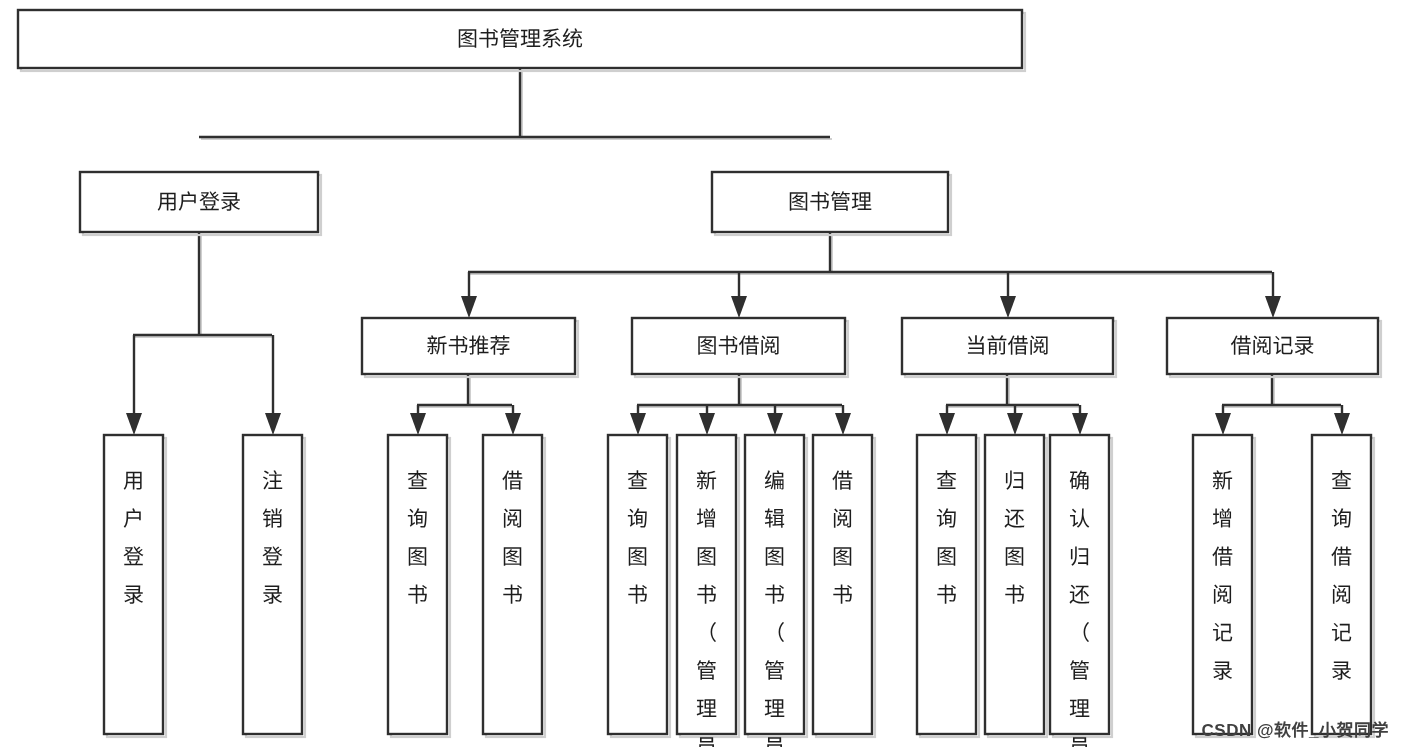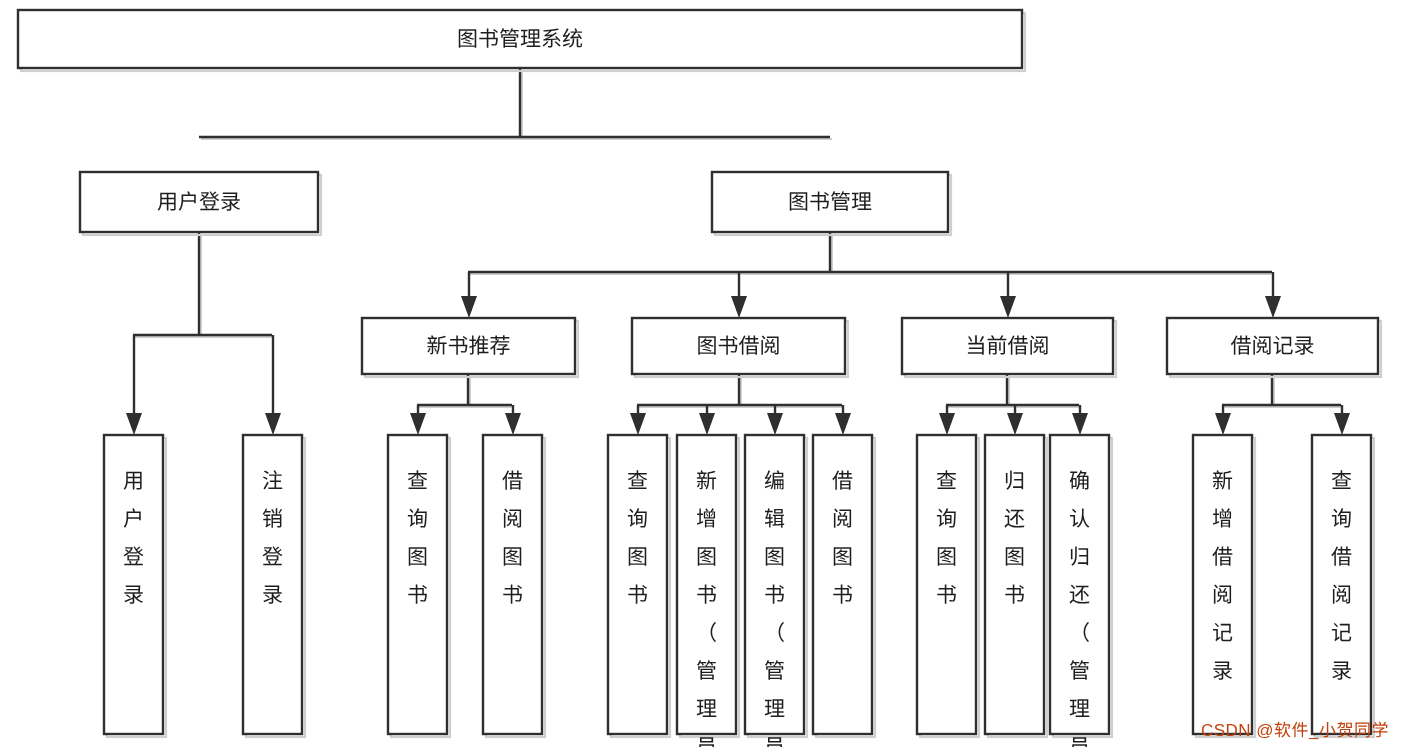--- a/index.html
+++ b/index.html
@@ -66,24 +66,25 @@
     font-family: "Liberation Sans", "DejaVu Sans", sans-serif;
     font-size: 21px;
     text-anchor: middle;
   }
   .watermark-text {
     position: absolute;
     right: 16px;
     bottom: 6px;
     font-family: "Liberation Sans", "DejaVu Sans", sans-serif;
     font-size: 17px;
-    color: #c2410c;
+    color: #404040;
     white-space: nowrap;
     letter-spacing: 0.5px;
     user-select: none;
+    font-weight: bold;
   }
 </style>
 </head>
 <body>
 
 <div id="diagram-root">
   <svg class="diagram-canvas" viewBox="0 0 1405 747">
     <g id="connectors-layer">
         <g>
           <path class="connector-shadow" d="M 522 70 L 522 139 M 201 139 L 832 139"></path>

